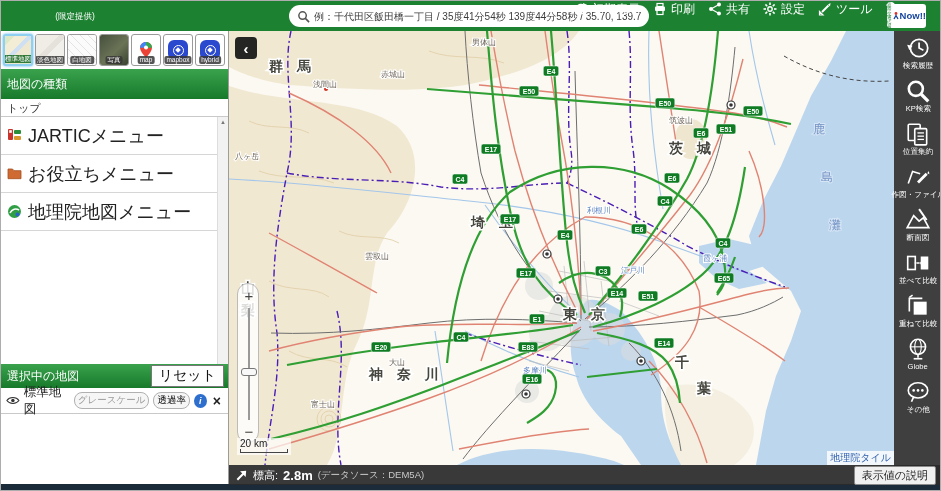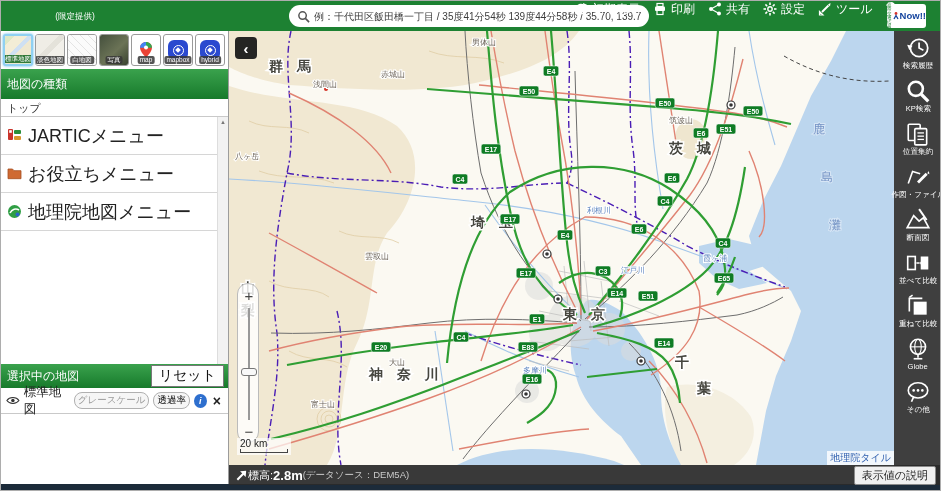--- a/index.html
+++ b/index.html
@@ -82,21 +82,21 @@
   .ml-mtn  { font-size:8px; fill:#6b6257; paint-order:stroke; stroke:#fff; stroke-width:2px; }
   .ml-wtr  { font-size:8px; fill:#5f86c0; paint-order:stroke; stroke:#fff; stroke-width:2px; }
   .badge-t { font-size:7px; font-weight:bold; fill:#fff; text-anchor:middle; }
   
   #rtoolbar { position:absolute; left:893px; top:30px; width:48px; height:455px; background:#3f3f3f; }
   .tool-item { height:43px; display:flex; flex-direction:column; align-items:center; justify-content:center; gap:1px; cursor:pointer; color:#fff; }
   .tool-item svg { display:block; }
   .tool-label { font-size:8px; line-height:1; white-space:nowrap; transform:scale(.95); }
   
   #statusbar { position:absolute; left:228px; top:464px; width:713px; height:20px; background:rgba(42,42,42,.93);
-    display:flex; align-items:center; padding:0 6px; color:#fff; z-index:6; }
+    display:flex; align-items:center; padding:0 6px; gap:5px; color:#fff; z-index:6; }
   .elev-label { font-size:11px; }
   .elev-value { font-size:13px; font-weight:bold; }
   .elev-src { font-size:9.5px; color:#c9c9c9; }
   .explain-btn { margin-left:auto; background:#f0f0f0; border:1px solid #8a8a8a; border-radius:2px; color:#1c1c1c; font-size:11px; padding:1px 7px; cursor:pointer; }
   #bottomstrip { position:absolute; left:0; bottom:0; width:941px; height:6px; background:#1c2b3a; }
 </style>
 </head>
 <body>
 
 <div id="app">

